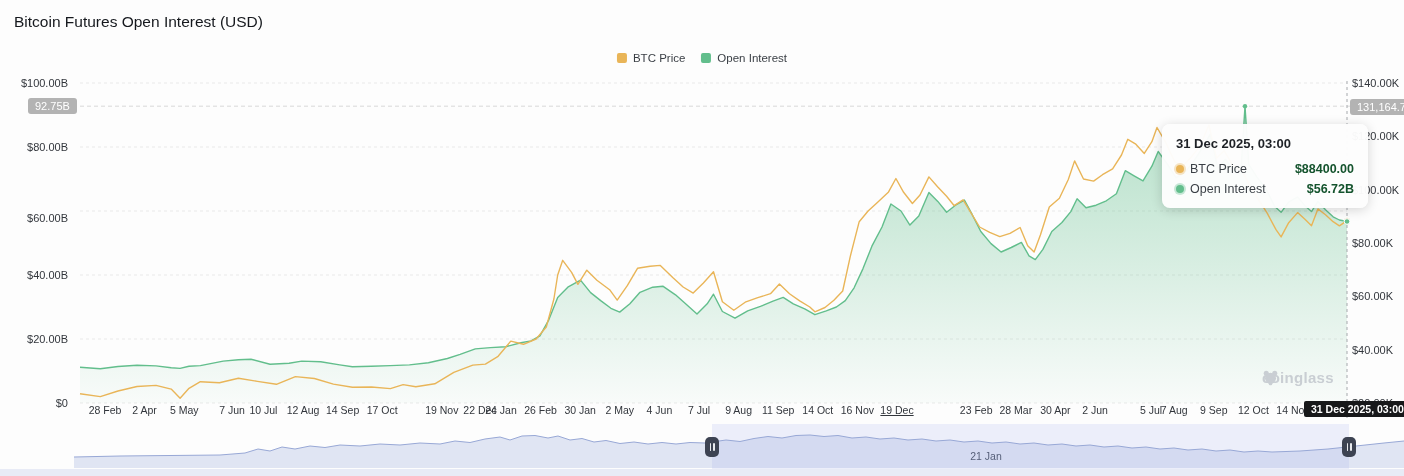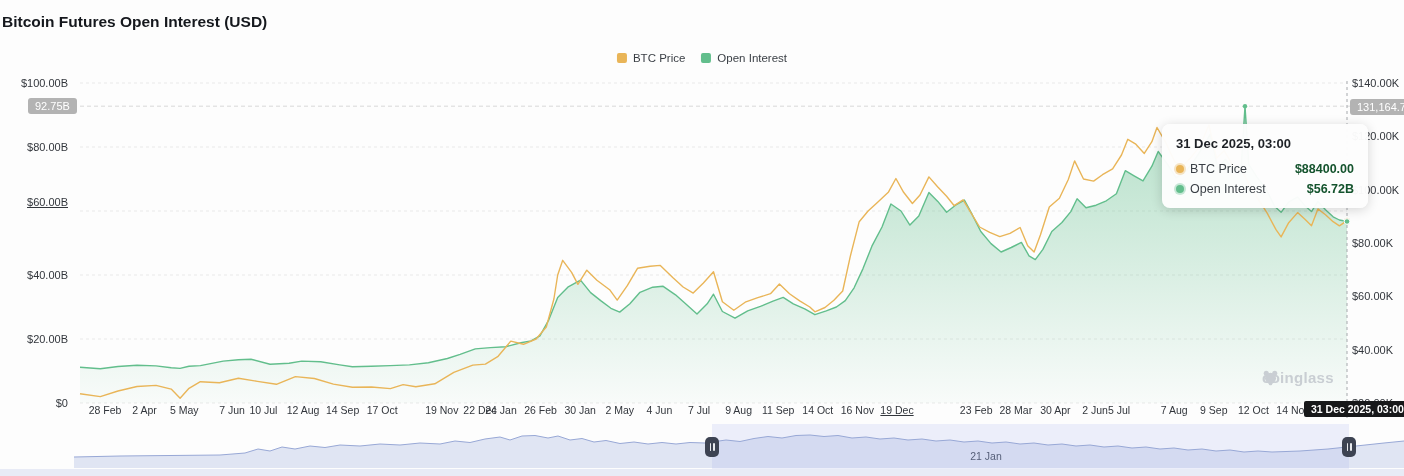--- a/index.html
+++ b/index.html
@@ -1,18 +1,18 @@
 <!DOCTYPE html>
 <html><head>
 <meta charset="utf-8">
 <style>
   html,body{margin:0;padding:0;background:#fdfdfd;}
   .stage{position:relative;width:1404px;height:476px;background:#fdfdfd;overflow:hidden;
          font-family:"Liberation Sans","DejaVu Sans",sans-serif;-webkit-font-smoothing:antialiased;}
-  .title{position:absolute;left:2px;top:13px;font-size:15.5px;font-weight:700;color:#15181d;}
+  .title{position:absolute;left:14px;top:13px;font-size:15.5px;font-weight:400;color:#15181d;}
   .legend{position:absolute;left:50%;top:52px;transform:translateX(-50%);display:flex;gap:16px;align-items:center;}
   .legend-item{display:flex;align-items:center;gap:6px;cursor:pointer;}
   .legend-swatch{width:10px;height:10px;border-radius:2px;display:inline-block;}
   .legend-label{font-size:11.5px;color:#3a3f45;}
   .axis-label{position:absolute;font-size:11px;color:#32363c;white-space:nowrap;}
   .axis-label.left{text-align:right;width:60px;transform:translateY(-50%);}
   .axis-label.right{transform:translateY(-50%);}
   .x-label{position:absolute;font-size:10.5px;color:#32363c;white-space:nowrap;transform:translateX(-50%);top:404px;}
   .badge{position:absolute;background:#b3b3b3;color:#fff;font-size:11px;font-weight:400;
          padding:2px 7px;border-radius:3px;transform:translateY(-50%);white-space:nowrap;z-index:4;}
@@ -72,21 +72,21 @@
       <path d="M80.0 393.7L100.3 396.6L118.0 391.0L137.0 386.5L156.0 385.4L171.2 389.1L180.1 398.2L189.0 388.3L200.4 381.7L219.4 382.7L238.4 378.2L257.4 381.4L276.4 384.3L295.4 376.6L314.4 378.5L333.4 384.1L352.4 387.3L371.4 387.0L390.4 388.6L403.1 384.6L415.8 386.7L434.8 383.8L453.8 372.3L472.8 365.1L485.4 364.1L498.1 356.3L510.8 341.1L523.5 344.3L536.1 339.0L546.3 327.0L553.9 299.0L557.7 275.0L562.7 260.3L571.6 272.3L577.9 284.3L586.8 270.2L596.9 280.3L609.6 289.7L617.2 300.1L627.3 285.7L637.5 268.3L650.1 266.2L660.3 265.4L673.0 277.7L683.1 287.0L693.2 293.1L703.4 283.0L713.5 271.8L722.4 301.7L733.8 310.2L745.2 302.2L757.8 297.7L770.5 293.7L779.4 284.1L789.5 293.7L799.7 300.9L809.8 307.0L814.9 311.8L825.0 307.5L833.9 300.3L842.7 291.0L850.3 256.3L859.2 221.7L868.1 211.0L878.2 201.7L888.3 192.3L895.9 178.5L903.6 192.3L912.4 203.5L920.0 195.0L928.9 176.9L937.8 187.0L946.6 196.3L954.2 205.7L963.1 199.8L970.7 212.3L979.6 227.0L989.7 232.3L999.8 236.6L1010.0 233.4L1020.1 227.5L1027.7 245.7L1034.1 252.1L1040.4 235.0L1049.3 207.0L1059.4 198.2L1068.3 179.5L1074.6 160.9L1083.5 179.0L1093.6 181.1L1102.5 174.7L1112.6 168.9L1121.5 155.0L1127.8 139.3L1135.4 143.8L1144.3 153.4L1151.9 141.7L1157.0 127.5L1165.8 142.7L1174.7 161.7L1182.3 166.7L1191.2 157.1L1200.0 145.9L1208.9 124.9L1216.5 158.2L1224.1 150.7L1233.0 165.7L1241.8 170.5L1249.4 184.9L1258.3 199.3L1267.2 213.1L1276.0 229.7L1281.1 236.9L1288.7 222.7L1297.6 212.6L1305.2 219.5L1311.5 225.7L1317.9 208.9L1325.5 214.7L1333.1 221.7L1339.4 225.9L1347.0 220.6" fill="none" stroke="#E9B558" stroke-width="1.4" stroke-linejoin="round"></path>
       <line x1="1347" y1="81" x2="1347" y2="418" stroke="#a6a9ad" stroke-dasharray="3 3"></line>
       <circle cx="1347" cy="220.59999999999997" r="2.8" fill="#E9B558" stroke="#fff" stroke-width="1"></circle>
       <circle cx="1347" cy="221.496" r="2.8" fill="#62BE8C" stroke="#fff" stroke-width="1"></circle>
       <circle cx="1245.0065" cy="106.2" r="2.2" fill="#62BE8C"></circle>
     </svg>
 
   <div id="labels-layer">
       <div class="axis-label left" style="left: 8px; top: 83px;">$100.00B</div>
       <div class="axis-label left" style="left: 8px; top: 147px;">$80.00B</div>
-      <div class="axis-label left" style="left: 8px; top: 202px; text-decoration: underline;">$60.00B</div>
+      <div class="axis-label left" style="left: 8px; top: 218px;">$60.00B</div>
       <div class="axis-label left" style="left: 8px; top: 275px;">$40.00B</div>
       <div class="axis-label left" style="left: 8px; top: 339px;">$20.00B</div>
       <div class="axis-label left" style="left: 8px; top: 403px;">$0</div>
       <div class="axis-label right" style="left: 1352px; top: 83px;">$140.00K</div>
       <div class="axis-label right" style="left: 1352px; top: 136.333px;">$120.00K</div>
       <div class="axis-label right" style="left: 1352px; top: 189.667px;">$100.00K</div>
       <div class="axis-label right" style="left: 1352px; top: 243px;">$80.00K</div>
       <div class="axis-label right" style="left: 1352px; top: 296.333px;">$60.00K</div>
       <div class="axis-label right" style="left: 1352px; top: 349.667px;">$40.00K</div>
       <div class="axis-label right" style="left: 1352px; top: 403px;">$20.00K</div>
@@ -109,21 +109,21 @@
       <div class="x-label" style="left: 738.6px;">9 Aug</div>
       <div class="x-label" style="left: 778.2px;">11 Sep</div>
       <div class="x-label" style="left: 817.8px;">14 Oct</div>
       <div class="x-label" style="left: 857.4px;">16 Nov</div>
       <div class="x-label" style="left: 897px; text-decoration: underline;">19 Dec</div>
       <div class="x-label" style="left: 986px; margin-top: 46px;">21 Jan</div>
       <div class="x-label" style="left: 976.2px;">23 Feb</div>
       <div class="x-label" style="left: 1015.8px;">28 Mar</div>
       <div class="x-label" style="left: 1055.4px;">30 Apr</div>
       <div class="x-label" style="left: 1095px;">2 Jun</div>
-      <div class="x-label" style="left: 1119px;">5 Jul</div>
+      <div class="x-label" style="left: 1151px;">5 Jul</div>
       <div class="x-label" style="left: 1174.2px;">7 Aug</div>
       <div class="x-label" style="left: 1213.8px;">9 Sep</div>
       <div class="x-label" style="left: 1253.4px;">12 Oct</div>
       <div class="x-label" style="left: 1293px;">14 Nov</div>
     </div>
 
   <div class="badge" id="left-badge" style="left: 28px; top: 106.2px;">92.75B</div>
   <div class="badge right-badge" id="right-badge" style="left: 1350px; top: 106.561px;">131,164.74</div>
 
   <div class="time-badge">31 Dec 2025, 03:00</div>

